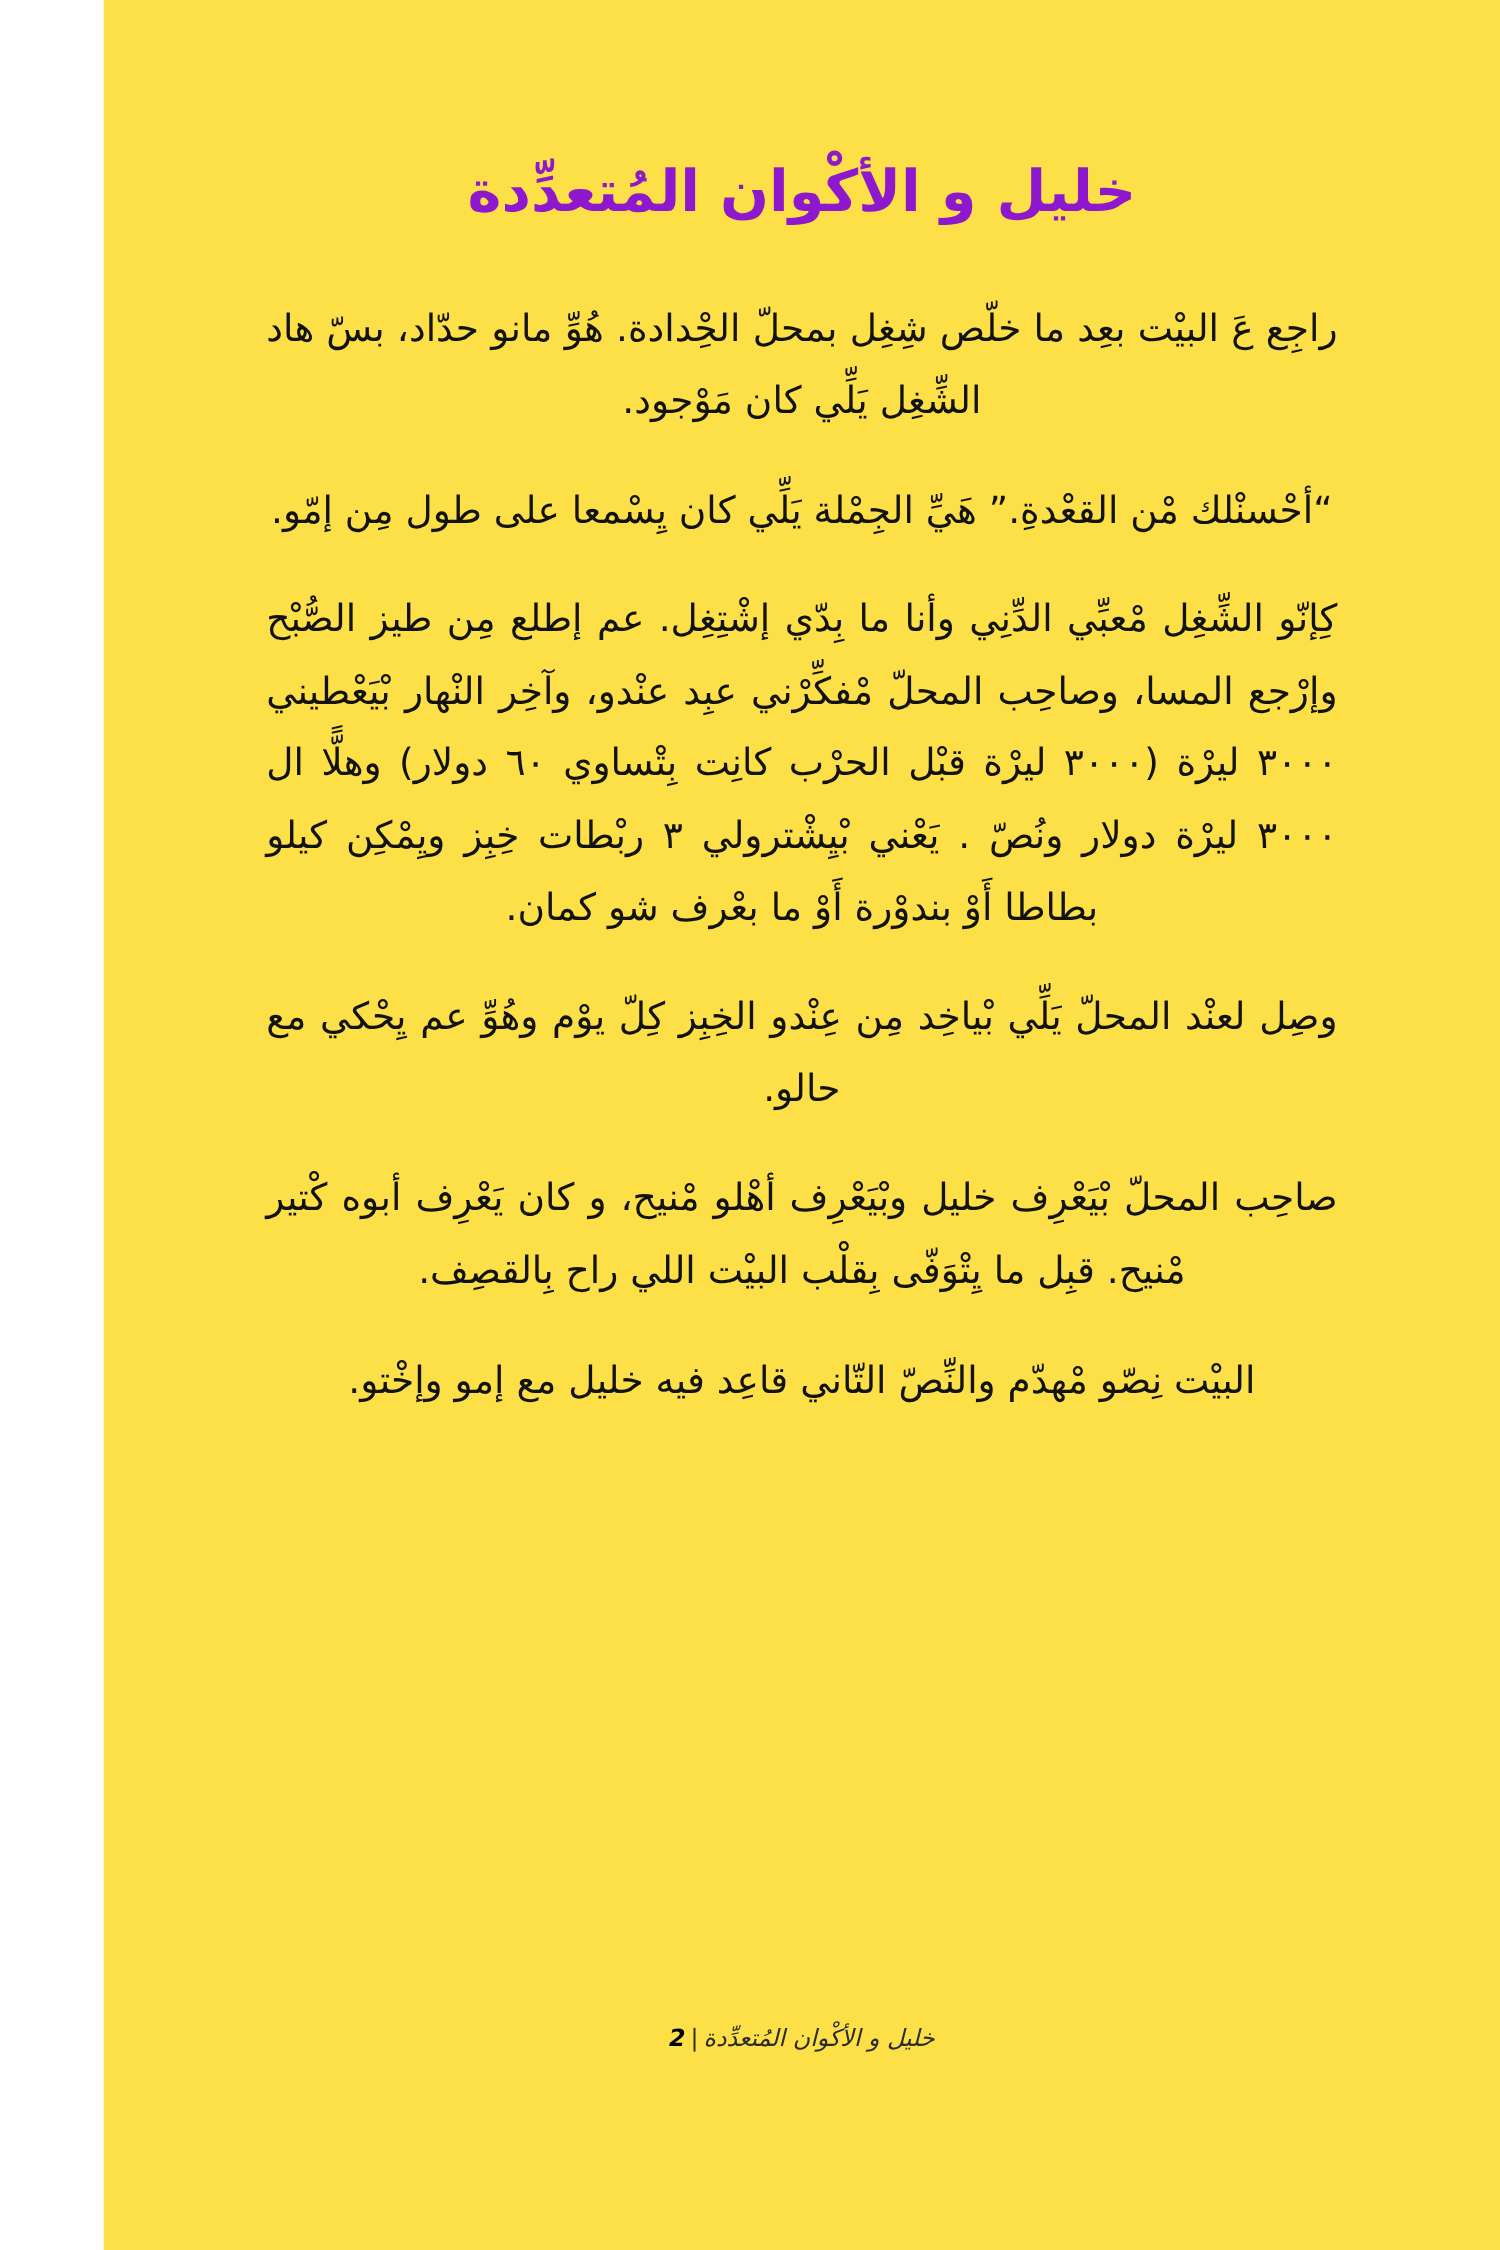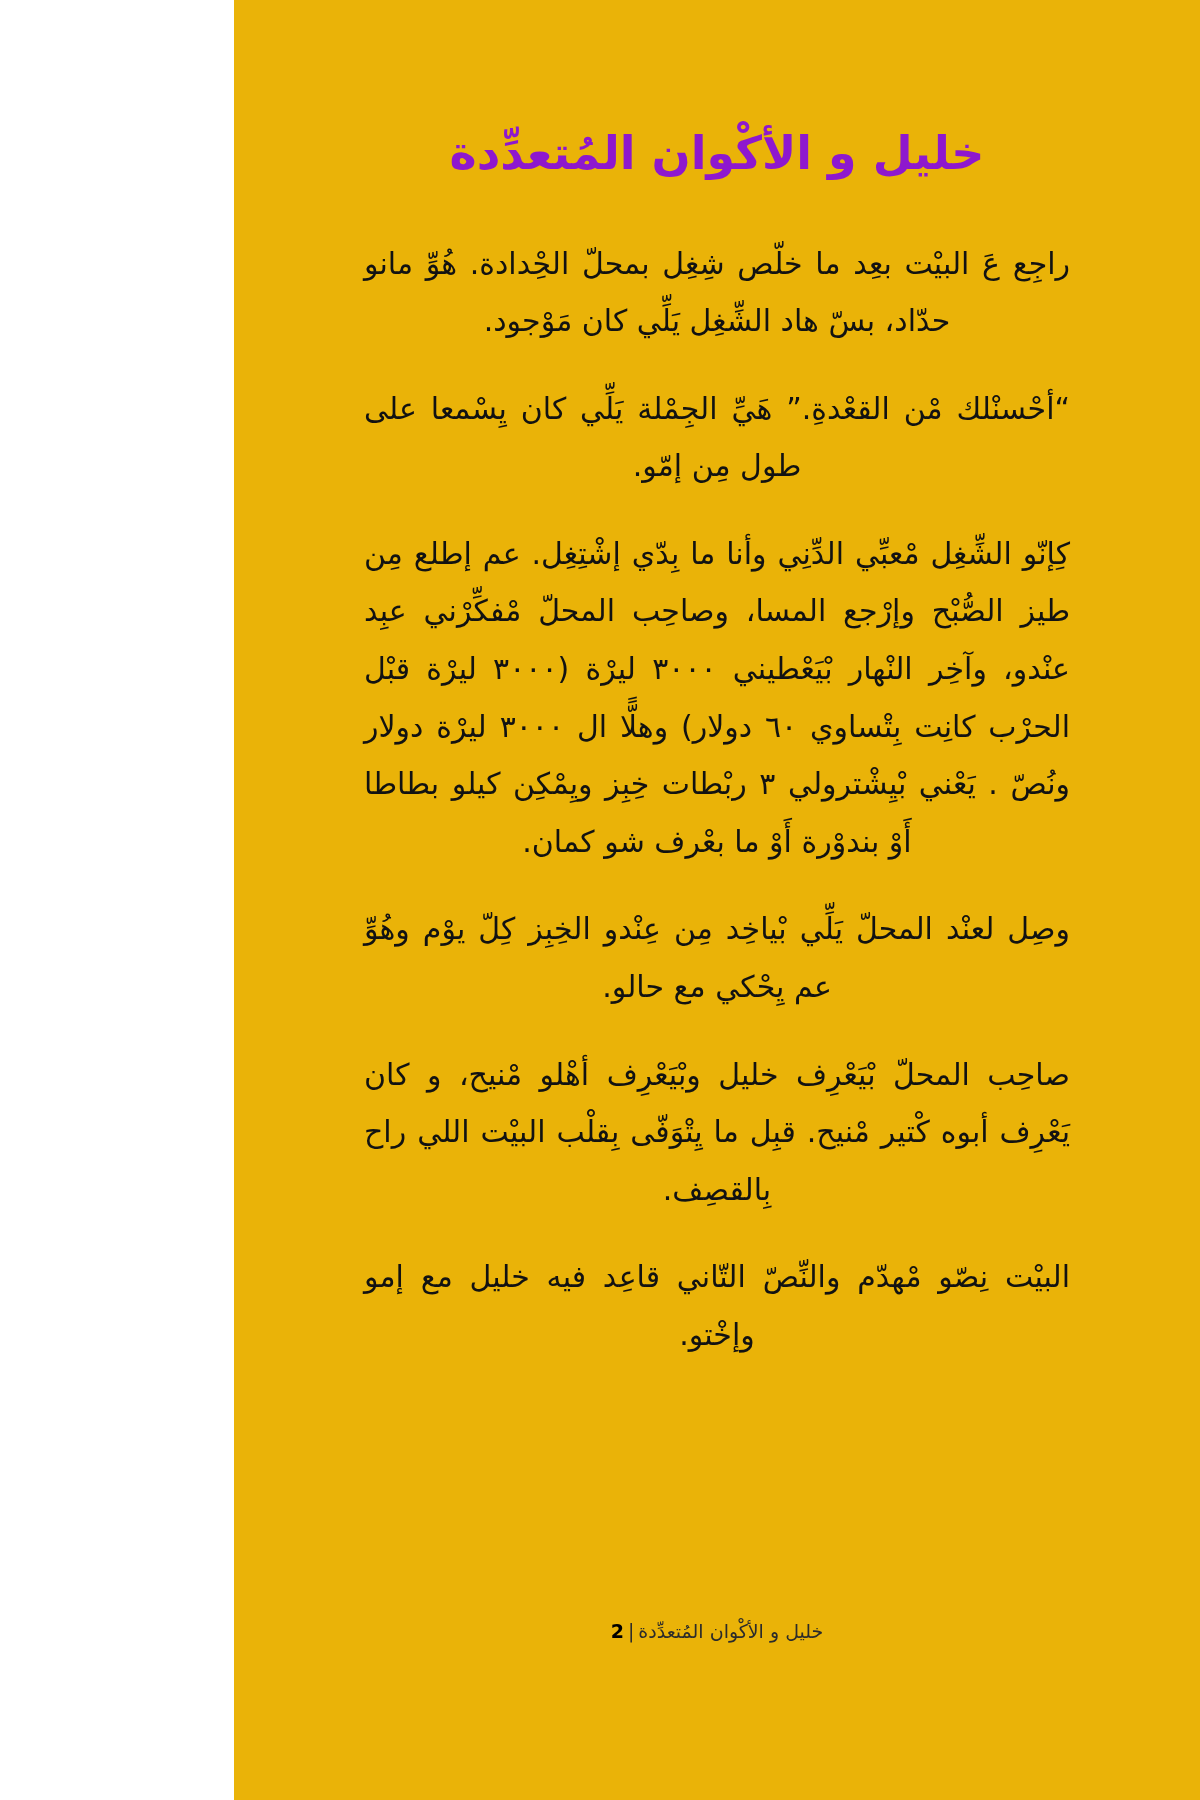--- a/index.html
+++ b/index.html
@@ -11,25 +11,25 @@
     width: 1200px;
     height: 1800px;
     background: #ffffff;
     font-family: "DejaVu Sans", "Liberation Sans", sans-serif;
     color: #000000;
     overflow: hidden;
   }
 
   .page {
     position: relative;
-    width: 966px;
+    width: 1117px;
     height: 1800px;
     box-sizing: border-box;
     padding: 0;
-    background: #eab308;
+    background: #fde047;
   }
 
   .content {
     position: absolute;
     top: 125px;
     right: 130px;
     left: 130px;
     direction: rtl;
     text-align: right;
   }
@@ -64,20 +64,21 @@
   .hk {
     color: #8E18CE;
   }
 
   .footer {
     position: absolute;
     bottom: 0;
     left: 0;
     right: 0;
     height: 300px;
+    font-style: italic;
   }
 
   .footer-line {
     position: absolute;
     top: 120px;
     left: 0;
     right: 0;
     text-align: center;
     direction: rtl;
     font-size: 19px;

